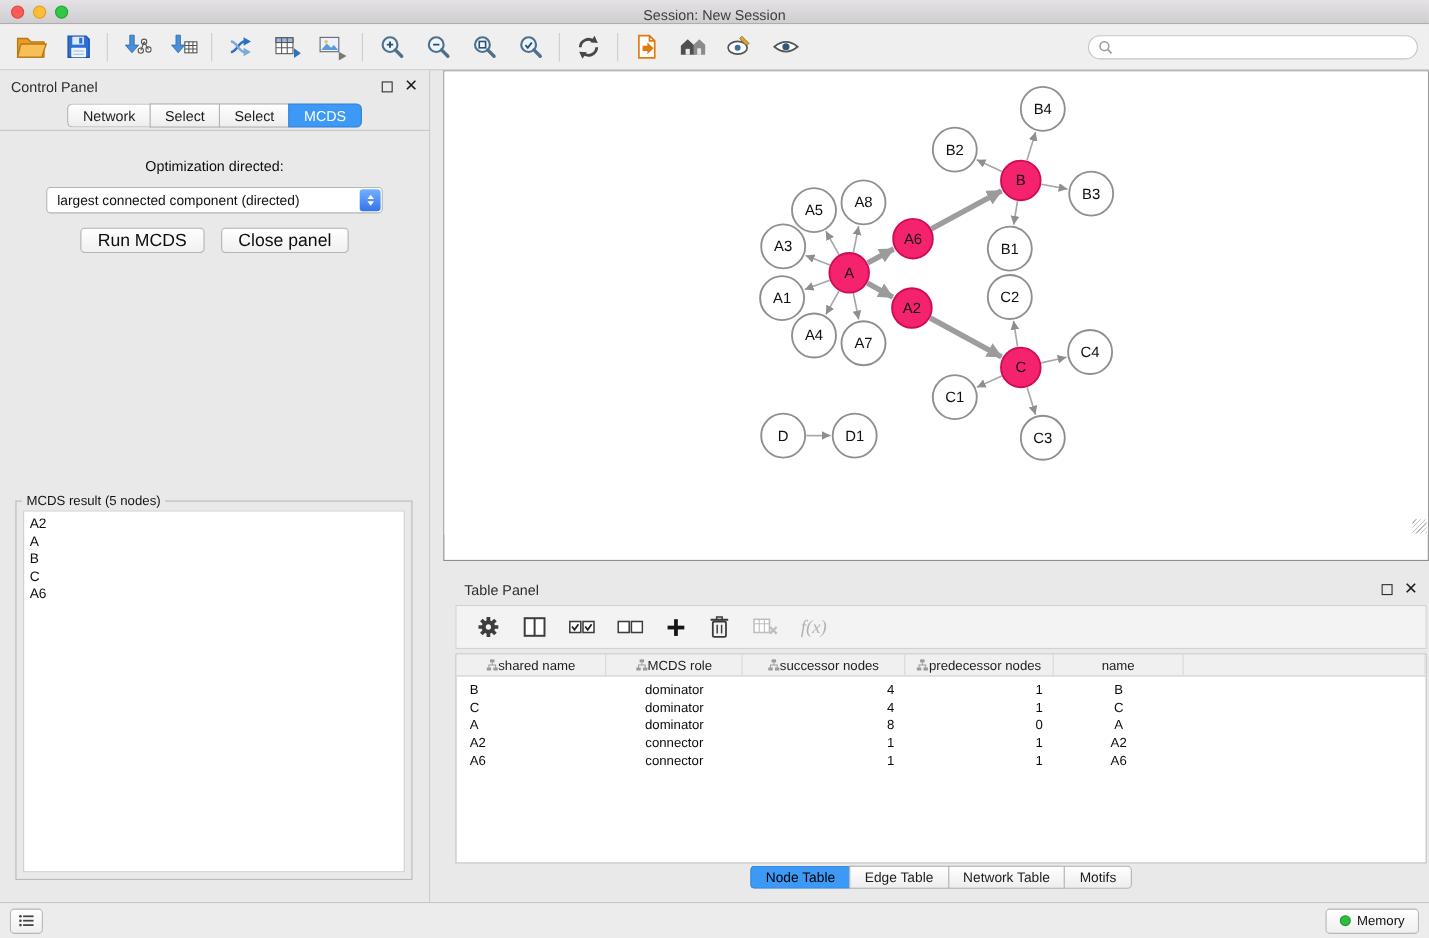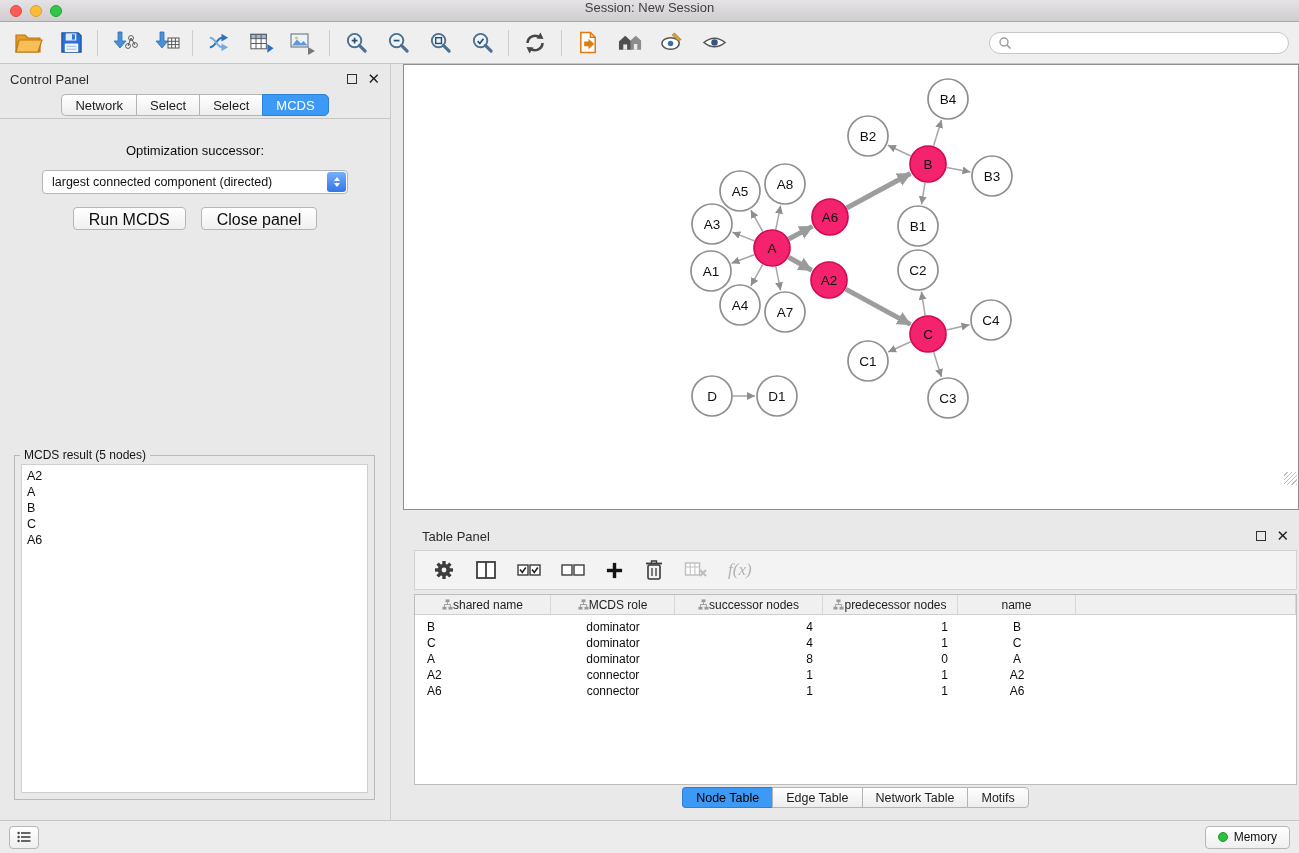--- a/index.html
+++ b/index.html
@@ -1,21 +1,21 @@
 <!DOCTYPE html>
 <html style="--accent-blue: #3d99f6; --status-green: #2ebd3e;"><head>
 <meta charset="utf-8">
 <style>
 *{margin:0;padding:0;box-sizing:border-box}
 html,body{width:1299px;height:853px}
 body{font-family:"Liberation Sans","DejaVu Sans",sans-serif;background:#e9e9e9;overflow:hidden}
 .screen{position:absolute;inset:0;width:1299px;height:853px}
 
 
-.titlebar{position:absolute;top:0;left:0;right:0;height:22px;background:linear-gradient(#e4e2e4,#cfcdcf);border-bottom:1px solid #a9a7a9;display:flex;align-items:flex-start}
+.titlebar{position:absolute;top:0;left:0;right:0;height:22px;background:linear-gradient(#e4e2e4,#cfcdcf);border-bottom:1px solid #a9a7a9;display:flex;align-items:flex-end}
 .traffic{position:absolute;left:10px;top:5px;display:flex;gap:8px}
 .tl{width:12px;height:12px;border-radius:50%;display:inline-block}
 .tl.red{background:#fc5b57;border:1px solid #e04740}
 .tl.yellow{background:#fdbe37;border:1px solid #dfa023}
 .tl.green{background:#33c748;border:1px solid #23a433}
 .titlebar .title{flex:1;text-align:center;font-size:13px;color:#404040}
 
 
 .toolbar{position:absolute;top:22px;left:0;right:0;height:42px;background:#efefef;border-bottom:1px solid #c6c6c6;display:flex;align-items:center;padding:0 8px}
 .tbtn{width:42px;height:36px;display:flex;align-items:center;justify-content:center;background:none;border:none;cursor:pointer}
@@ -250,21 +250,21 @@
       <span class="spacer"></span>
       <span class="float-ic"></span>
       <span class="close-ic">✕</span>
     </div>
     <div class="cp-tabs">
       <div class="cp-tab">Network</div>
       <div class="cp-tab">Select</div>
       <div class="cp-tab">Select</div>
       <div class="cp-tab active">MCDS</div>
     </div>
-    <div class="opt-label">Optimization successor:</div>
+    <div class="opt-label">Optimization directed:</div>
     <div class="dropdown">
       <span>largest connected component (directed)</span>
       <span class="stepper">
           <span class="up"></span>
           <span class="down"></span>
         </span>
     </div>
     <div class="cp-buttons">
       <button class="cp-btn">Run MCDS</button>
       <button class="cp-btn">Close panel</button>

